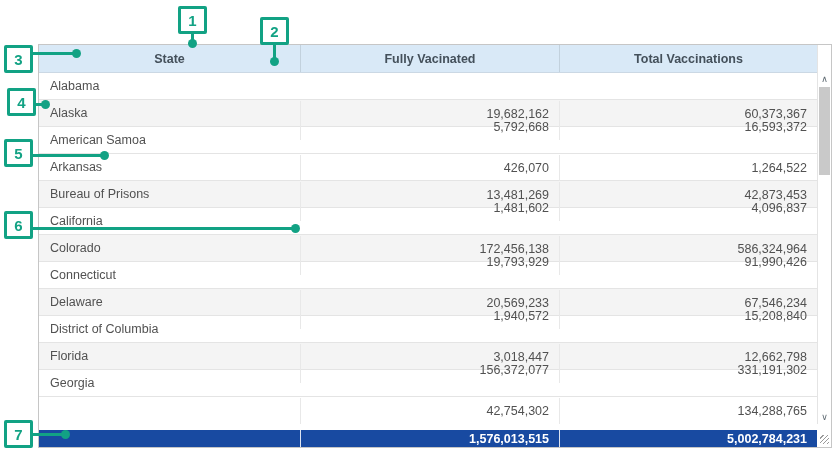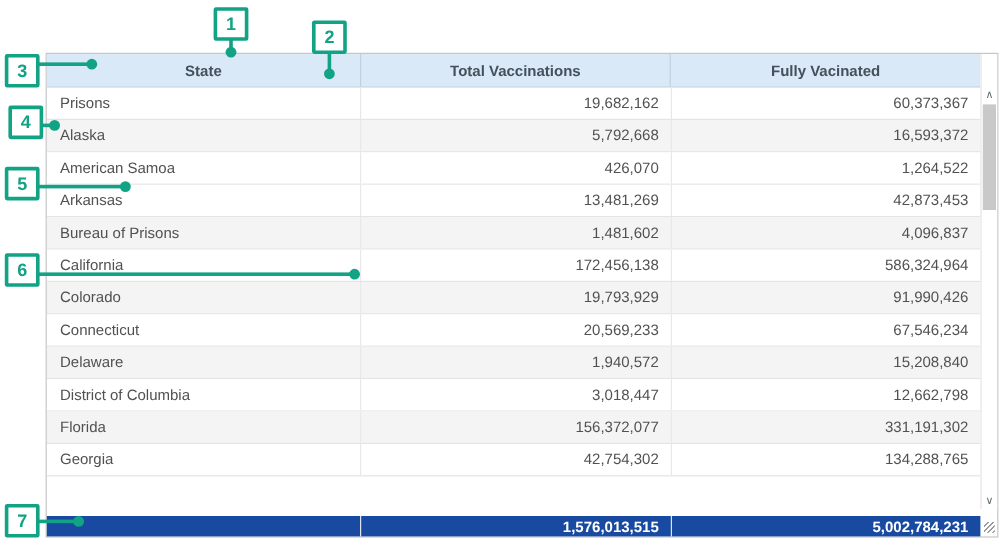--- a/index.html
+++ b/index.html
@@ -26,21 +26,21 @@
     font-size:12.5px;font-weight:bold;color:var(--header-text);cursor:pointer;}
   .th + .th{border-left:1px solid rgba(0,0,0,0.10);}
   .c1w{width:261px;} .c2w{width:259px;} .c3w{width:258px;}
 
   .t-body{position:absolute;left:0;top:28px;width:778px;height:351px;overflow:hidden;}
   .t-row{display:flex;height:27px;background:#fff;border-bottom:1px solid var(--divider);}
   .t-row.alt{background:var(--alt-row);align-items:center;}
   .td{height:100%;display:flex;align-items:center;font-size:12.5px;color:var(--row-text);}
   .td + .td{border-left:1px solid #E8E8E8;}
   .td.cell-state{padding-left:11px;justify-content:flex-start;}
-  .td.cell-num{padding-right:10px;justify-content:flex-end;}
+  .td.cell-num{padding-right:10px;justify-content:flex-end;margin-top:28px;}
 
   .t-summary{position:absolute;left:0;bottom:0;width:778px;height:17px;display:flex;
     background:var(--summary-bg);}
   .ts{height:100%;display:flex;align-items:center;justify-content:flex-end;
     padding-right:10px;font-size:12.5px;font-weight:bold;color:#fff;}
   .ts + .ts{border-left:1px solid rgba(255,255,255,0.85);}
 
   
   .scrollcol{position:absolute;right:0;top:0;width:14px;height:379px;background:#fff;
     border-left:1px solid var(--divider);}
@@ -69,27 +69,27 @@
 </style>
 </head>
 <body>
 
 <div id="stage">
 
   <div class="table-outer">
 
     <div class="t-header">
       <div class="th c1w">State</div>
+      <div class="th c2w">Fully Vacinated</div>
       <div class="th c3w">Total Vaccinations</div>
-      <div class="th c2w">Fully Vacinated</div>
     </div>
 
     <div class="t-body">
         <div class="t-row">
-        <div class="td cell-state c1w">Prisons</div>
+        <div class="td cell-state c1w">Alabama</div>
         <div class="td cell-num c2w">19,682,162</div>
         <div class="td cell-num c3w">60,373,367</div>
       </div>
         <div class="t-row alt">
         <div class="td cell-state c1w">Alaska</div>
         <div class="td cell-num c2w">5,792,668</div>
         <div class="td cell-num c3w">16,593,372</div>
       </div>
         <div class="t-row">
         <div class="td cell-state c1w">American Samoa</div>

